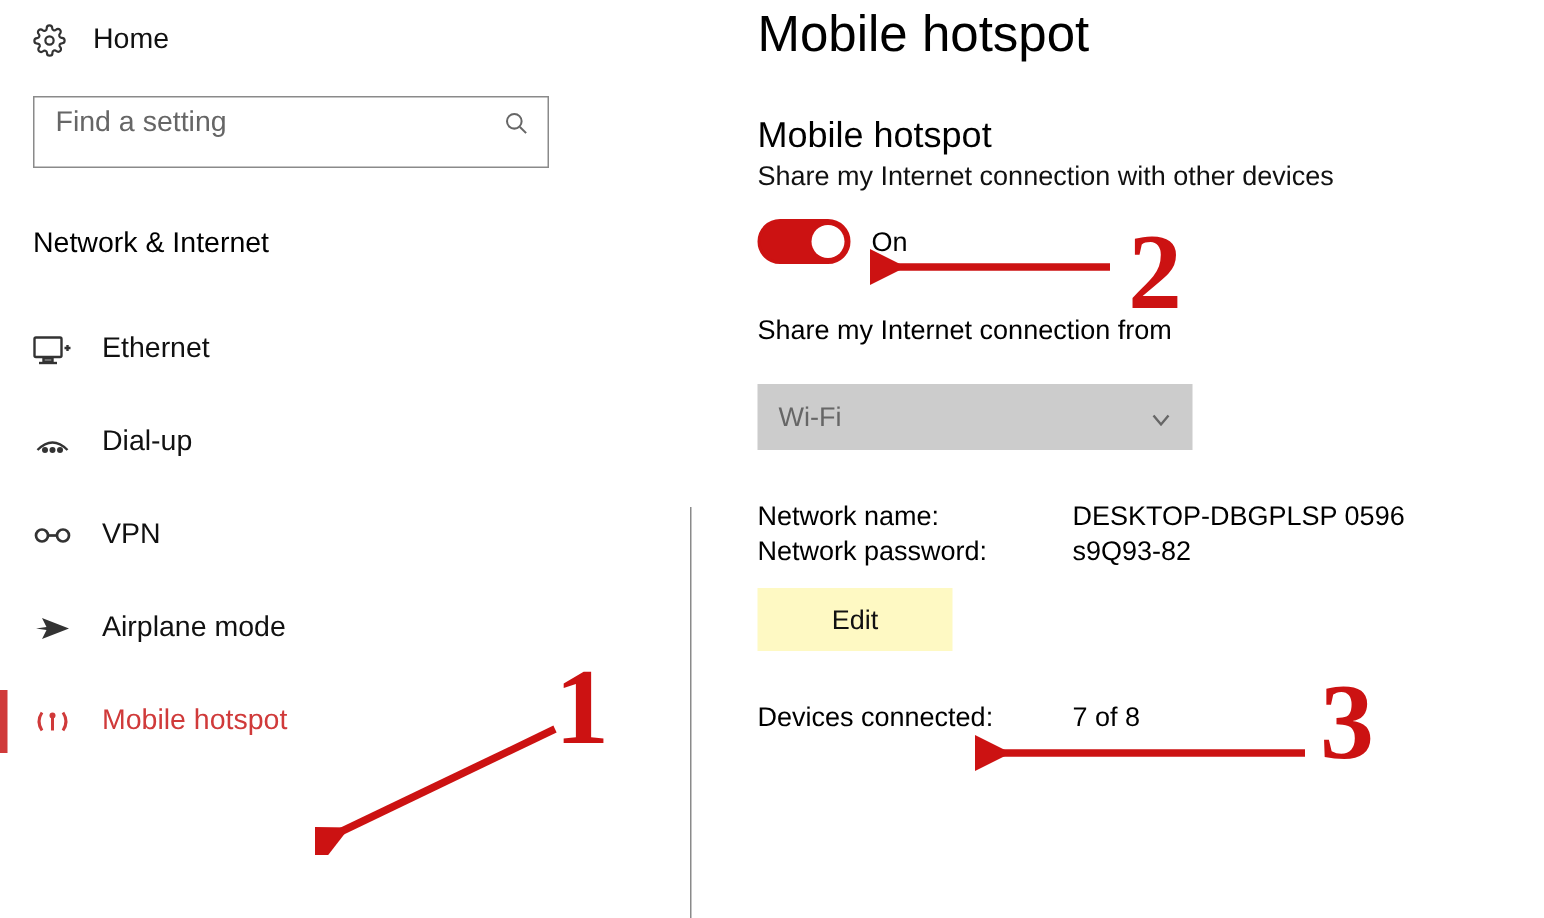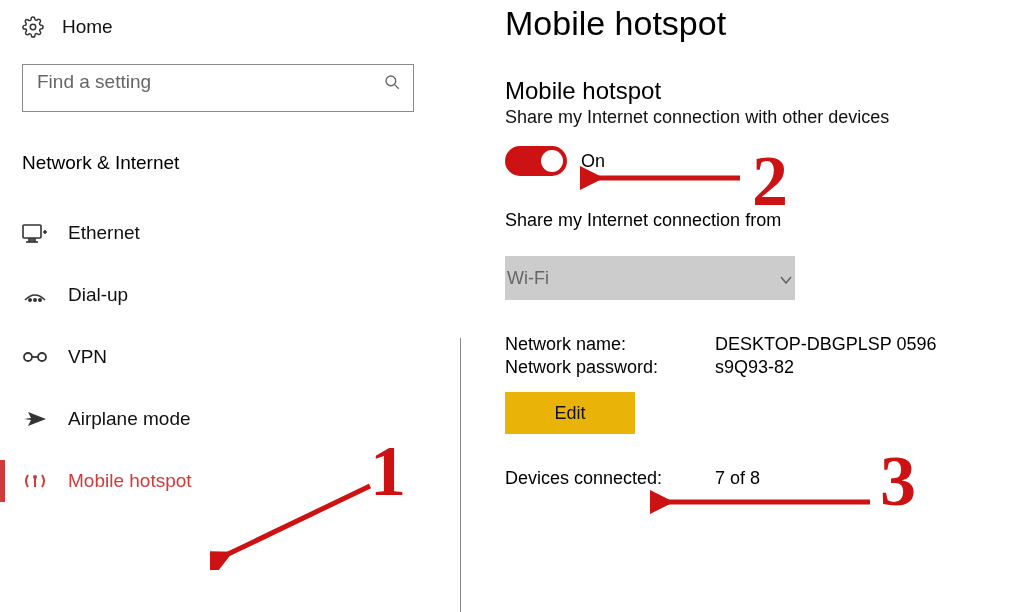--- a/index.html
+++ b/index.html
@@ -31,21 +31,21 @@
       margin-right: 18px;
     }
     .home-row span.label {
       font-size: 19px;
       color: #111;
     }
     .search-box {
       margin: 12px 33px 0 22px;
       border: 1.5px solid #8a8a8a;
       height: 48px;
-      width: 392px;
+      width: 344px;
       display: flex;
       align-items: center;
       padding: 0 12px 12px 14px;
       justify-content: space-between;
     }
     .search-box input {
       border: none;
       outline: none;
       font-size: 19px;
       color: #666;
@@ -156,41 +156,41 @@
       font-size: 18px;
       margin-bottom: 25px;
     }
     .select-box {
       width: 290px;
       height: 44px;
       background: #ccc;
       display: flex;
       align-items: center;
       justify-content: space-between;
-      padding: 0 2px;
+      padding: 0 14px;
       color: #666;
       font-size: 18px;
       cursor: pointer;
       margin-bottom: 34px;
     }
     .chevron-down {
       width: 14px;
       height: 14px;
     }
     .info-grid {
       display: grid;
       grid-template-columns: 210px auto;
       row-gap: 2px;
       font-size: 18px;
       margin-bottom: 14px;
     }
     .edit-btn {
       width: 130px;
       height: 42px;
-      background: #eab308;
+      background: #fef9c3;
       border: none;
       font-size: 18px;
       color: #111;
       font-family: inherit;
       cursor: pointer;
       margin-bottom: 34px;
     }
     .dev-row {
       display: flex;
       font-size: 18px;

